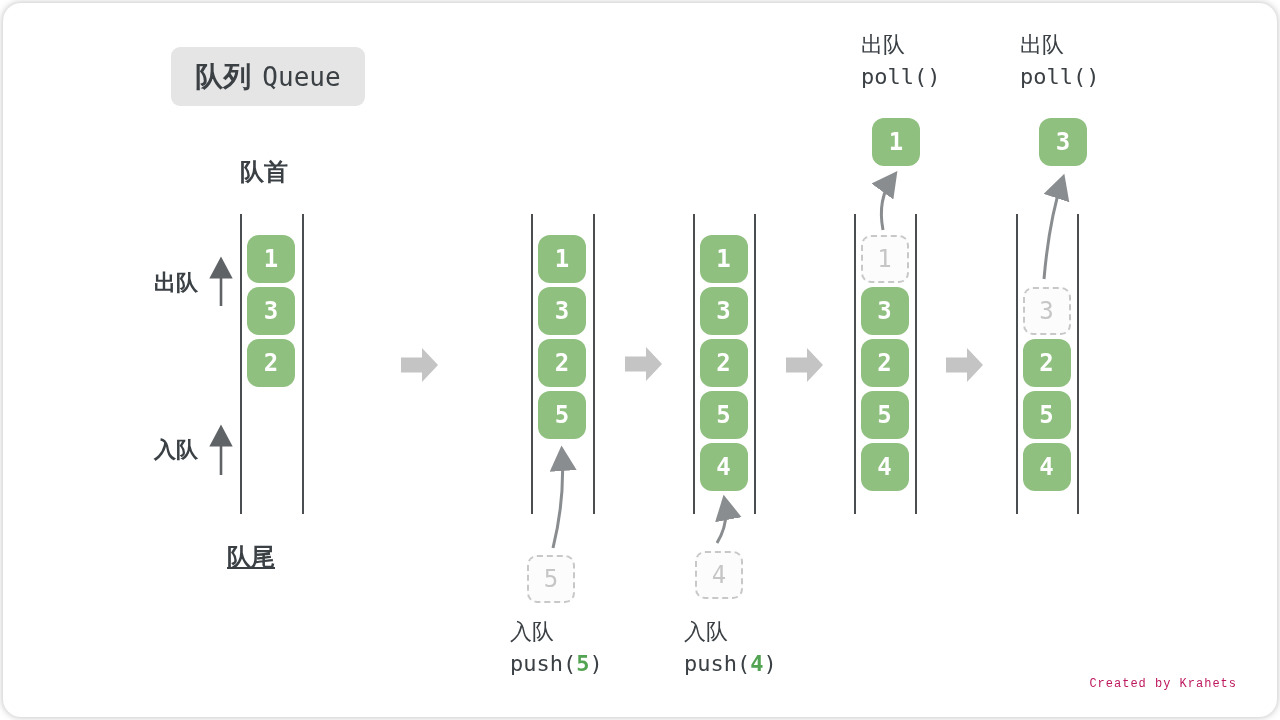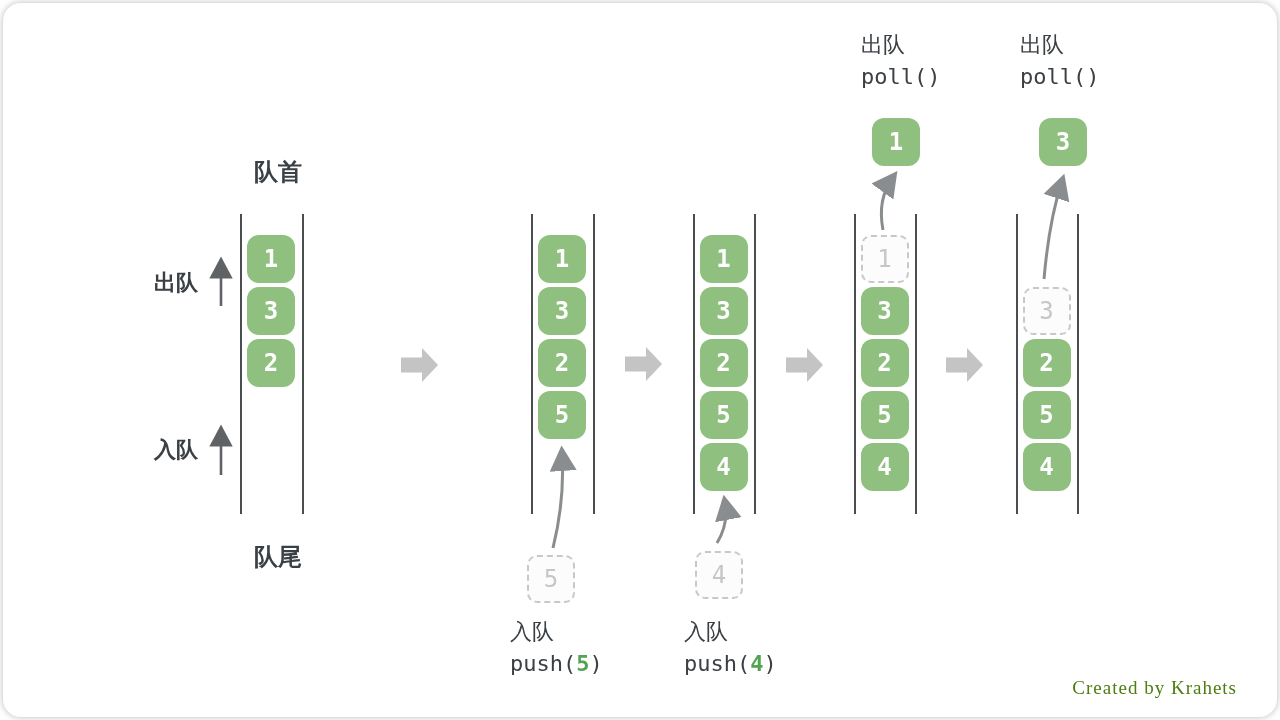--- a/index.html
+++ b/index.html
@@ -7,49 +7,53 @@
   #canvas{position:absolute;left:3px;top:3px;width:1274px;height:714px;background:#ffffff;
     border-radius:18px;box-shadow:0 0 7px rgba(0,0,0,0.28);}
 
   
   #title-badge{position:absolute;left:168px;top:44px;width:194px;height:59px;background:#e5e5e5;
     border-radius:9px;display:flex;align-items:center;justify-content:center;gap:11px;}
   #title-badge .zh{font-size:28px;font-weight:700;color:#3b4045;}
   #title-badge .en{font-size:26px;color:#3b4045;font-family:"DejaVu Sans Mono","Liberation Mono",monospace;}
 
   
-  .endpoint-label{position:absolute;width:62px;text-align:right;font-size:24px;font-weight:700;color:#3b4045;}
+  .endpoint-label{position:absolute;width:62px;text-align:left;font-size:24px;font-weight:700;color:#3b4045;}
   .side-label{position:absolute;font-size:22px;font-weight:700;color:#3b4045;}
 
   
   .rail{position:absolute;top:211px;width:2px;height:300px;background:#4a4e51;}
   .qbox{position:absolute;width:48px;height:48px;border-radius:12px;background:#8fc07f;
     display:flex;align-items:center;justify-content:center;color:#ffffff;font-size:24px;font-weight:700;
     font-family:"DejaVu Sans Mono","Liberation Mono",monospace;box-sizing:border-box;}
   .qbox.dashed{background:#fcfcfc;border:2px dashed #c8c8c8;border-radius:10px;color:#c6c6c6;font-weight:400;}
 
   
   .op-label{position:absolute;color:#3b4045;}
   .op-zh{font-size:22px;font-weight:500;line-height:30px;}
   .op-code{font-size:22px;line-height:34px;font-family:"DejaVu Sans Mono","Liberation Mono",monospace;text-align:right;}
   .op-code .arg{color:#52a352;font-weight:700;}
 
   #arrow-layer{position:absolute;left:0;top:0;pointer-events:none;}
 
-  #watermark{position:absolute;right:40px;top:674px;font-size:19px;color:#4d7c0f;letter-spacing:1px;
-    font-family:Liberation Serif, serif;}
+  #watermark{position:absolute;right:40px;top:674px;font-size:12px;color:#be185d;letter-spacing:1px;
+    font-family:Liberation Mono, monospace;}
 </style>
 </head>
 <body>
 
 <div id="canvas">
 
+  <div id="title-badge">
+    <span class="zh">队列</span>
+    <span class="en">Queue</span>
+  </div>
 
   <div class="endpoint-label" style="left:237px;top:153px;">队首</div>
-  <div class="endpoint-label" style="left:237px;top:538px;">队尾</div>
+  <div class="endpoint-label" style="left:224px;top:538px;text-decoration:underline;">队尾</div>
 
   <div class="side-label" style="left:151px;top:265px;">出队</div>
   <div class="side-label" style="left:151px;top:432px;">入队</div>
 
   <div id="diagram">
       <div class="rail" style="left: 237px;"></div>
       <div class="rail" style="left: 299px;"></div>
       <div class="qbox" style="left: 244px; top: 232px;">1</div>
       <div class="qbox" style="left: 244px; top: 284px;">3</div>
       <div class="qbox" style="left: 244px; top: 336px;">2</div>

